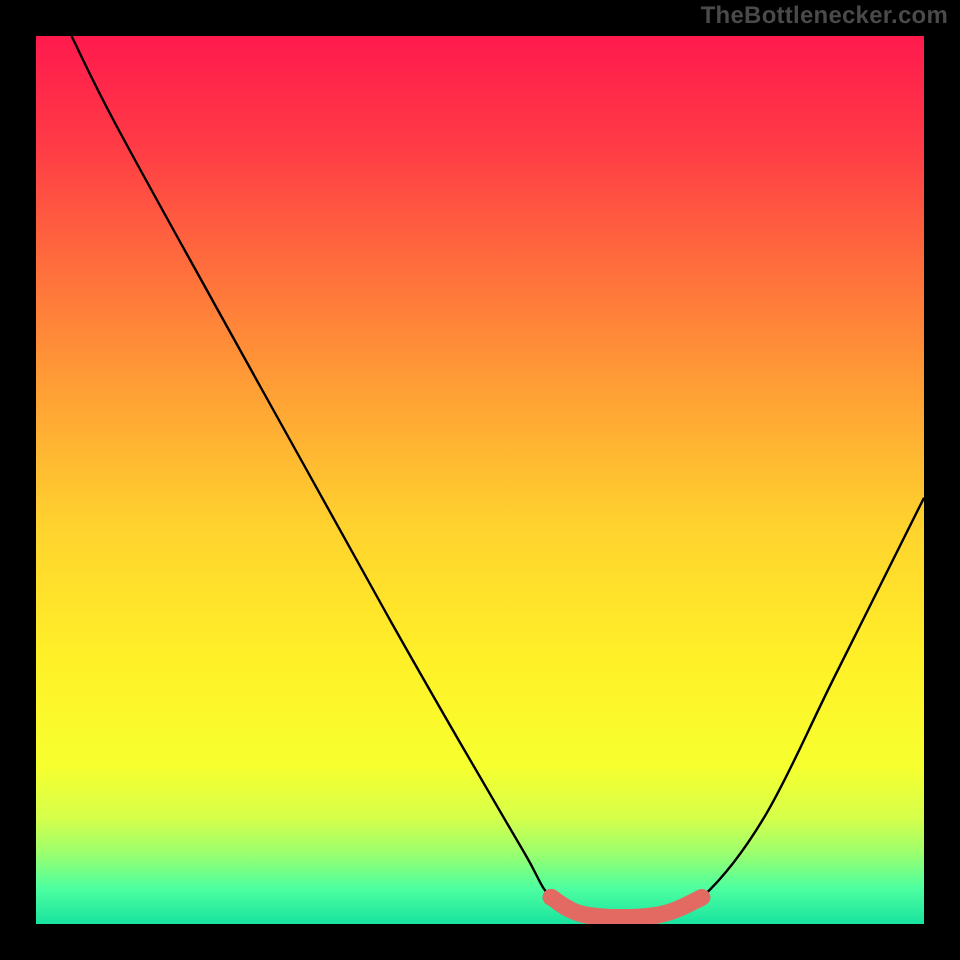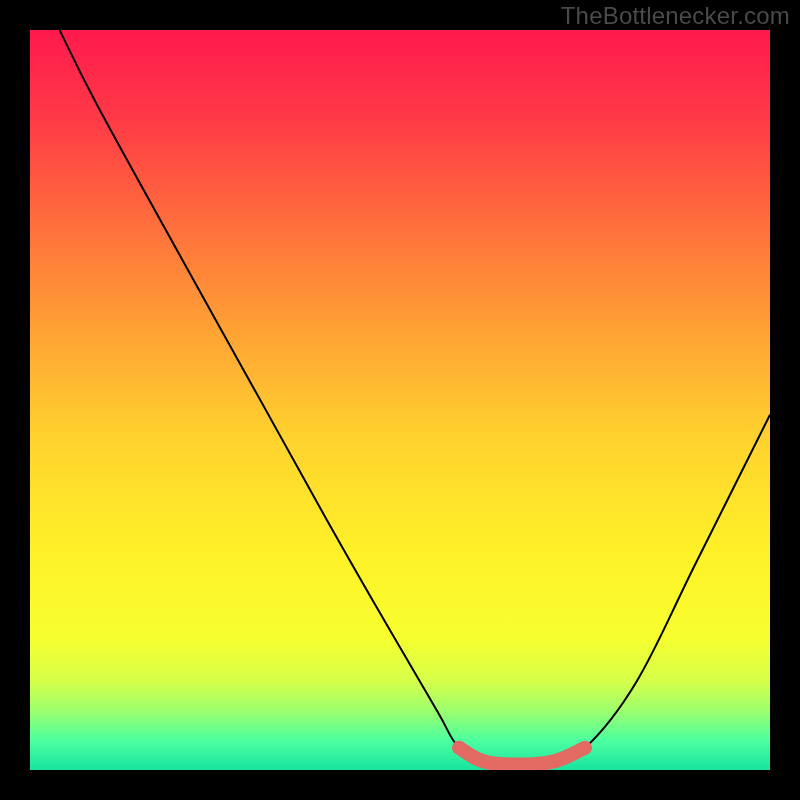--- a/index.html
+++ b/index.html
@@ -15,22 +15,22 @@
     position: relative;
     width: 800px;
     height: 800px;
     background: #000;
   }
   .watermark {
     position: absolute;
     top: 2px;
     right: 10px;
     color: #4a4a4a;
-    font-size: 24px;
-    font-weight: normal;
+    font-size: 20px;
+    font-weight: bold;
     letter-spacing: 0.2px;
     z-index: 10;
     text-align: center;
   }
   .plot-area {
     position: absolute;
     left: 30px;
     top: 30px;
     width: 740px;
     height: 740px;

